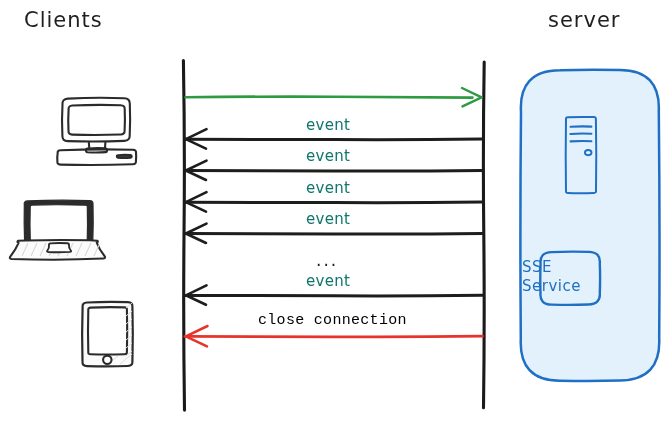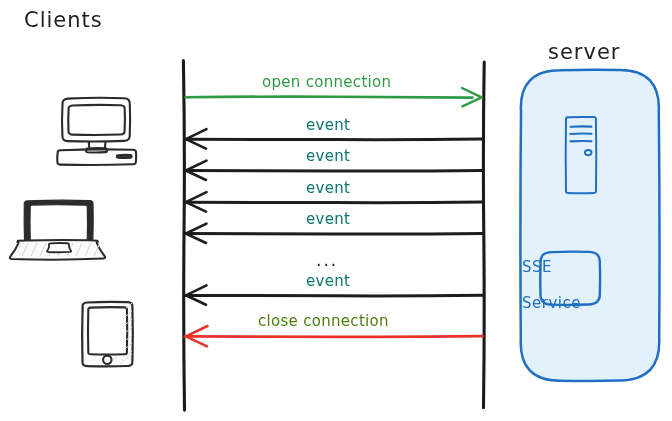--- a/index.html
+++ b/index.html
@@ -5,21 +5,21 @@
   html,body{margin:0;padding:0;background:#ffffff;}
   body{width:672px;height:421px;overflow:hidden;
        font-family:"DejaVu Sans",sans-serif;}
   #stage{position:relative;width:548px;height:421px;background:#fff;}
   #stage svg{position:absolute;left:0;top:0;}
   .lbl{position:absolute;white-space:nowrap;font-family:"DejaVu Sans",sans-serif;}
   .col-title{font-size:21px;color:#1f1f1f;letter-spacing:1px;}
   .msg{font-size:15px;letter-spacing:.3px;}
   .msg.black{color:#0f766e;}
   .msg.green{color:#2e9b43;}
-  .msg.red{color:#4d7c0f;}
+  .msg.red{color:#000000;font-family:Liberation Mono, monospace;}
   .dots{font-size:17px;color:#1d1d1d;letter-spacing:2px;}
   .sse-txt{position:absolute;color:#1f6fc4;font-size:15px;text-align:left;
            line-height:19px;width:96px;letter-spacing:.5px;}
 </style>
 </head>
 <body>
 
 <div id="stage">
 
   <svg width="672" height="421" viewBox="0 0 672 421">
@@ -119,31 +119,30 @@
     </g>
 
     <g>
       <path d="M540.6 264.0 q-1.3 -11.6 11.0 -11.9 q18.5 -0.8 37.0 -0.2
                q12.4 0.2 11.2 11.8 q0.6 14.5 0.0 29.0 q1.0 11.6 -11.4 11.8
                q-18.4 0.7 -36.8 0.1 q-12.2 -0.2 -11.1 -11.7 q-0.5 -14.4 0.1 -28.9 Z" fill="#e3f1fc" stroke="#1f6fc4" stroke-width="2.4" stroke-linejoin="round"></path>
     </g>
   </svg>
 
   <div class="lbl col-title" style="left:24px;top:8px;">Clients</div>
-  <div class="lbl col-title" style="left:548px;top:8px;margin-top:32px;">server</div>
+  <div class="lbl col-title" style="left:548px;top:8px;">server</div>
 
-  <div class="lbl msg green" style="left:262px;top:73px;">open connection</div>
 
   <div class="lbl msg black" style="left:306px;top:116px;">event</div>
   <div class="lbl msg black" style="left:306px;top:147px;">event</div>
   <div class="lbl msg black" style="left:306px;top:179px;">event</div>
   <div class="lbl msg black" style="left:306px;top:210px;">event</div>
 
   <div class="lbl dots" style="left:316px;top:250px;">...</div>
 
   <div class="lbl msg black" style="left:306px;top:272px;">event</div>
 
   <div class="lbl msg red" style="left:258px;top:312px;">close connection</div>
 
   <div class="sse-txt" style="left:522px;top:258px;">SSE</div>
-  <div class="sse-txt" style="left:522px;top:277px;margin-top:17px;">Service</div>
+  <div class="sse-txt" style="left:522px;top:277px;">Service</div>
 
 </div>
 
 </body></html>

